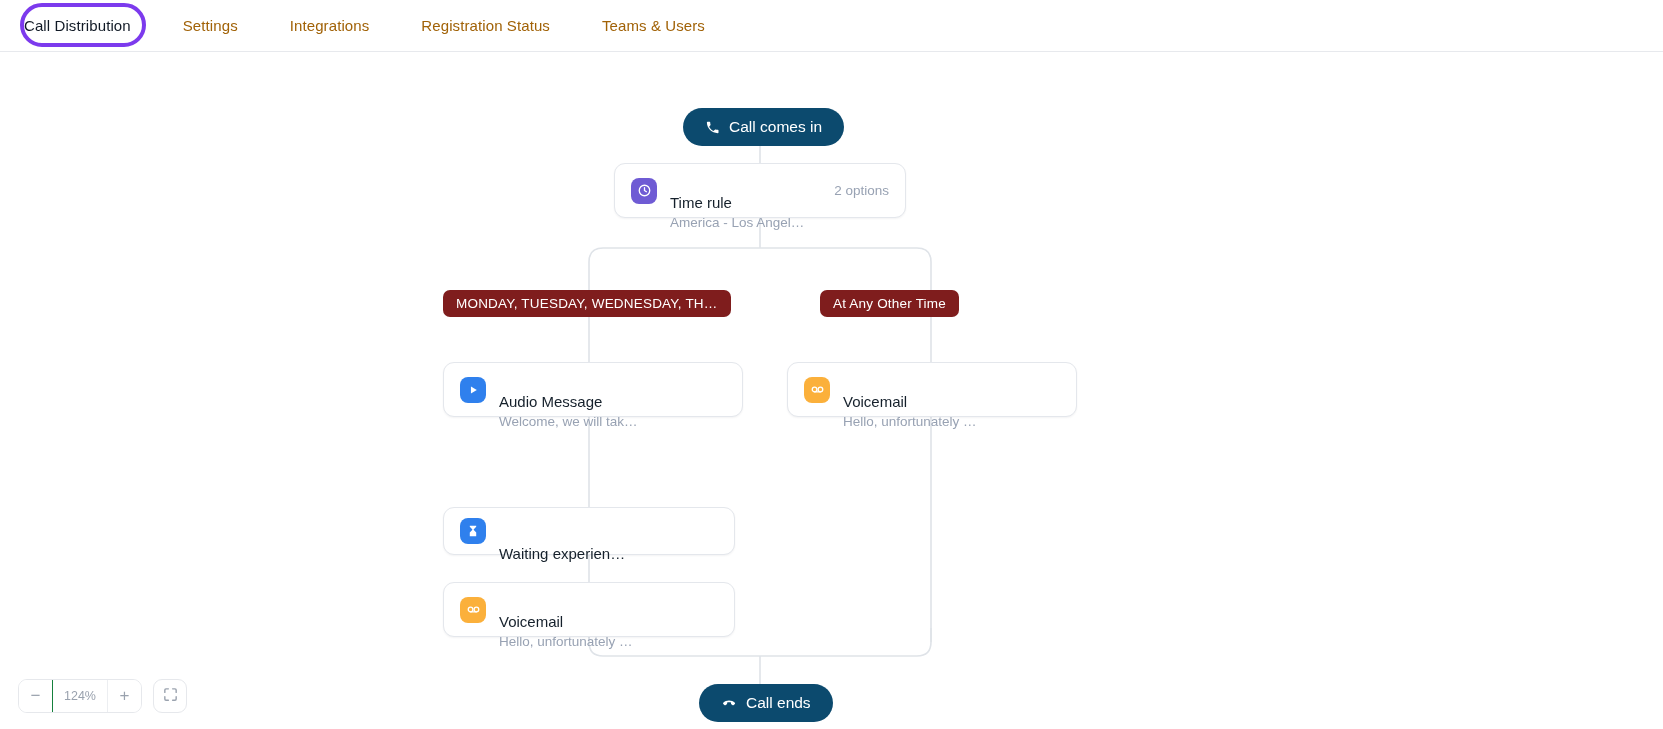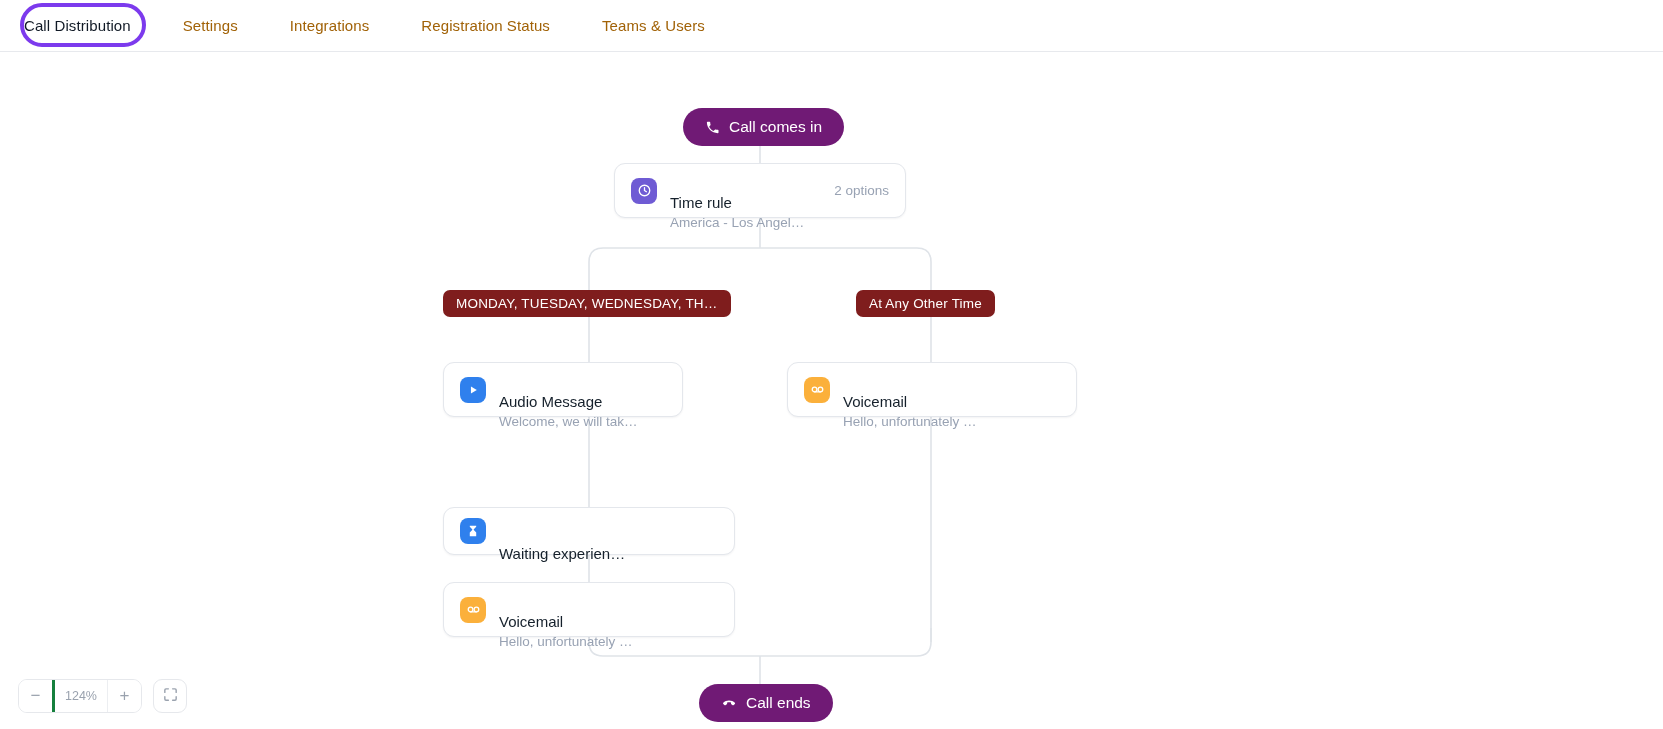--- a/index.html
+++ b/index.html
@@ -106,21 +106,21 @@
   .wires {
     position: absolute;
     left: 0; top: 0;
     width: 1663px; height: 677px;
   }
 
   
   .node { position: absolute; }
 
   .pill {
-    background: #701a75;
+    background: #0c4a6e;
     color: #ffffff;
     border-radius: 999px;
     display: flex;
     align-items: center;
     gap: 9px;
     padding: 0 22px;
     height: 38px;
     font-size: 15.5px;
     white-space: nowrap;
     cursor: pointer;
@@ -216,21 +216,21 @@
     color: #9aa2ae;
     font-size: 17px;
     cursor: pointer;
     font-family: "Liberation Sans", sans-serif;
   }
   .zlevel {
     width: 56px;
     text-align: center;
     font-size: 12.5px;
     color: #9aa2ae;
-    border-left: 3px solid #15803d;
+    border-left: 1px solid #15803d;
     border-right: 1px solid #eceef1;
     line-height: 32px;
     height: 32px;
     cursor: pointer;
   }
   .fitbtn {
     width: 34px; height: 34px;
     border: 1px solid #e6e8ec;
     border-radius: 9px;
     background: #fff;
@@ -304,26 +304,26 @@
           <div class="sub">America - Los Angel…</div>
         </div>
         <div class="meta">2 options</div>
       </div>
     </div>
 
     <div class="node" style="left:443px; top:238px;">
       <div class="branch-pill">MONDAY, TUESDAY, WEDNESDAY, TH…</div>
     </div>
 
-    <div class="node" style="left:856px; top:238px;">
+    <div class="node" style="left:820px; top:238px;">
       <div class="branch-pill">At Any Other Time</div>
     </div>
 
     <div class="node" style="left:443px; top:310px;">
-      <div class="card" style="width:240px; height:55px;">
+      <div class="card" style="width:300px; height:55px;">
         <div class="ico ico-blue">
           <svg width="14" height="14" viewBox="0 0 24 24" fill="#ffffff">
             <path d="M8.5 5.8v12.4l10-6.2z"></path>
           </svg>
         </div>
         <div class="txt">
           <div class="title">Audio Message</div>
           <div class="sub">Welcome, we will tak…</div>
         </div>
       </div>

